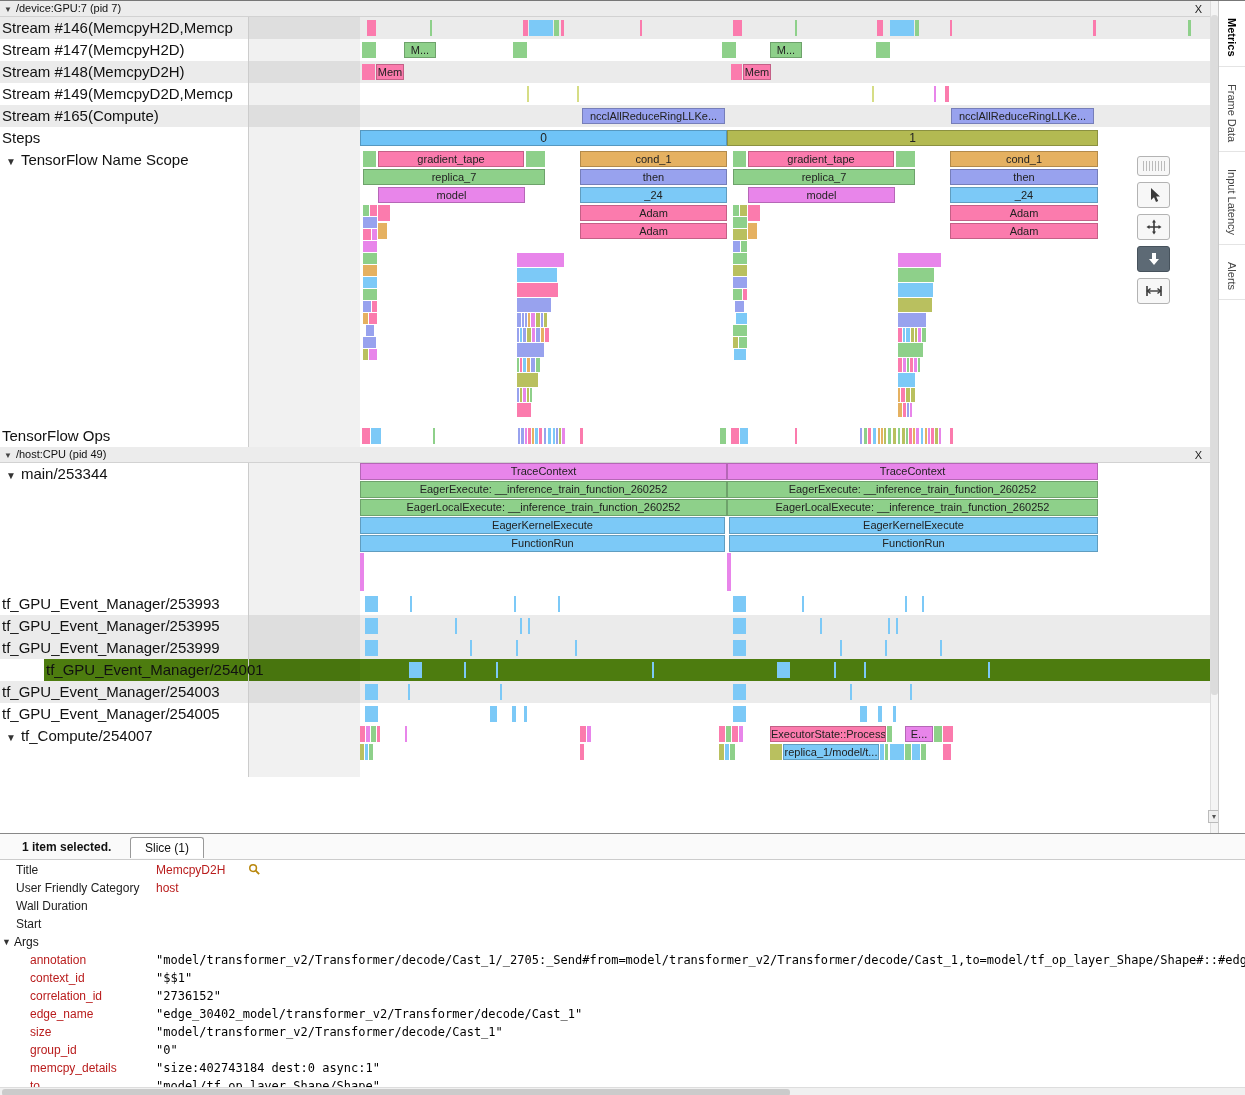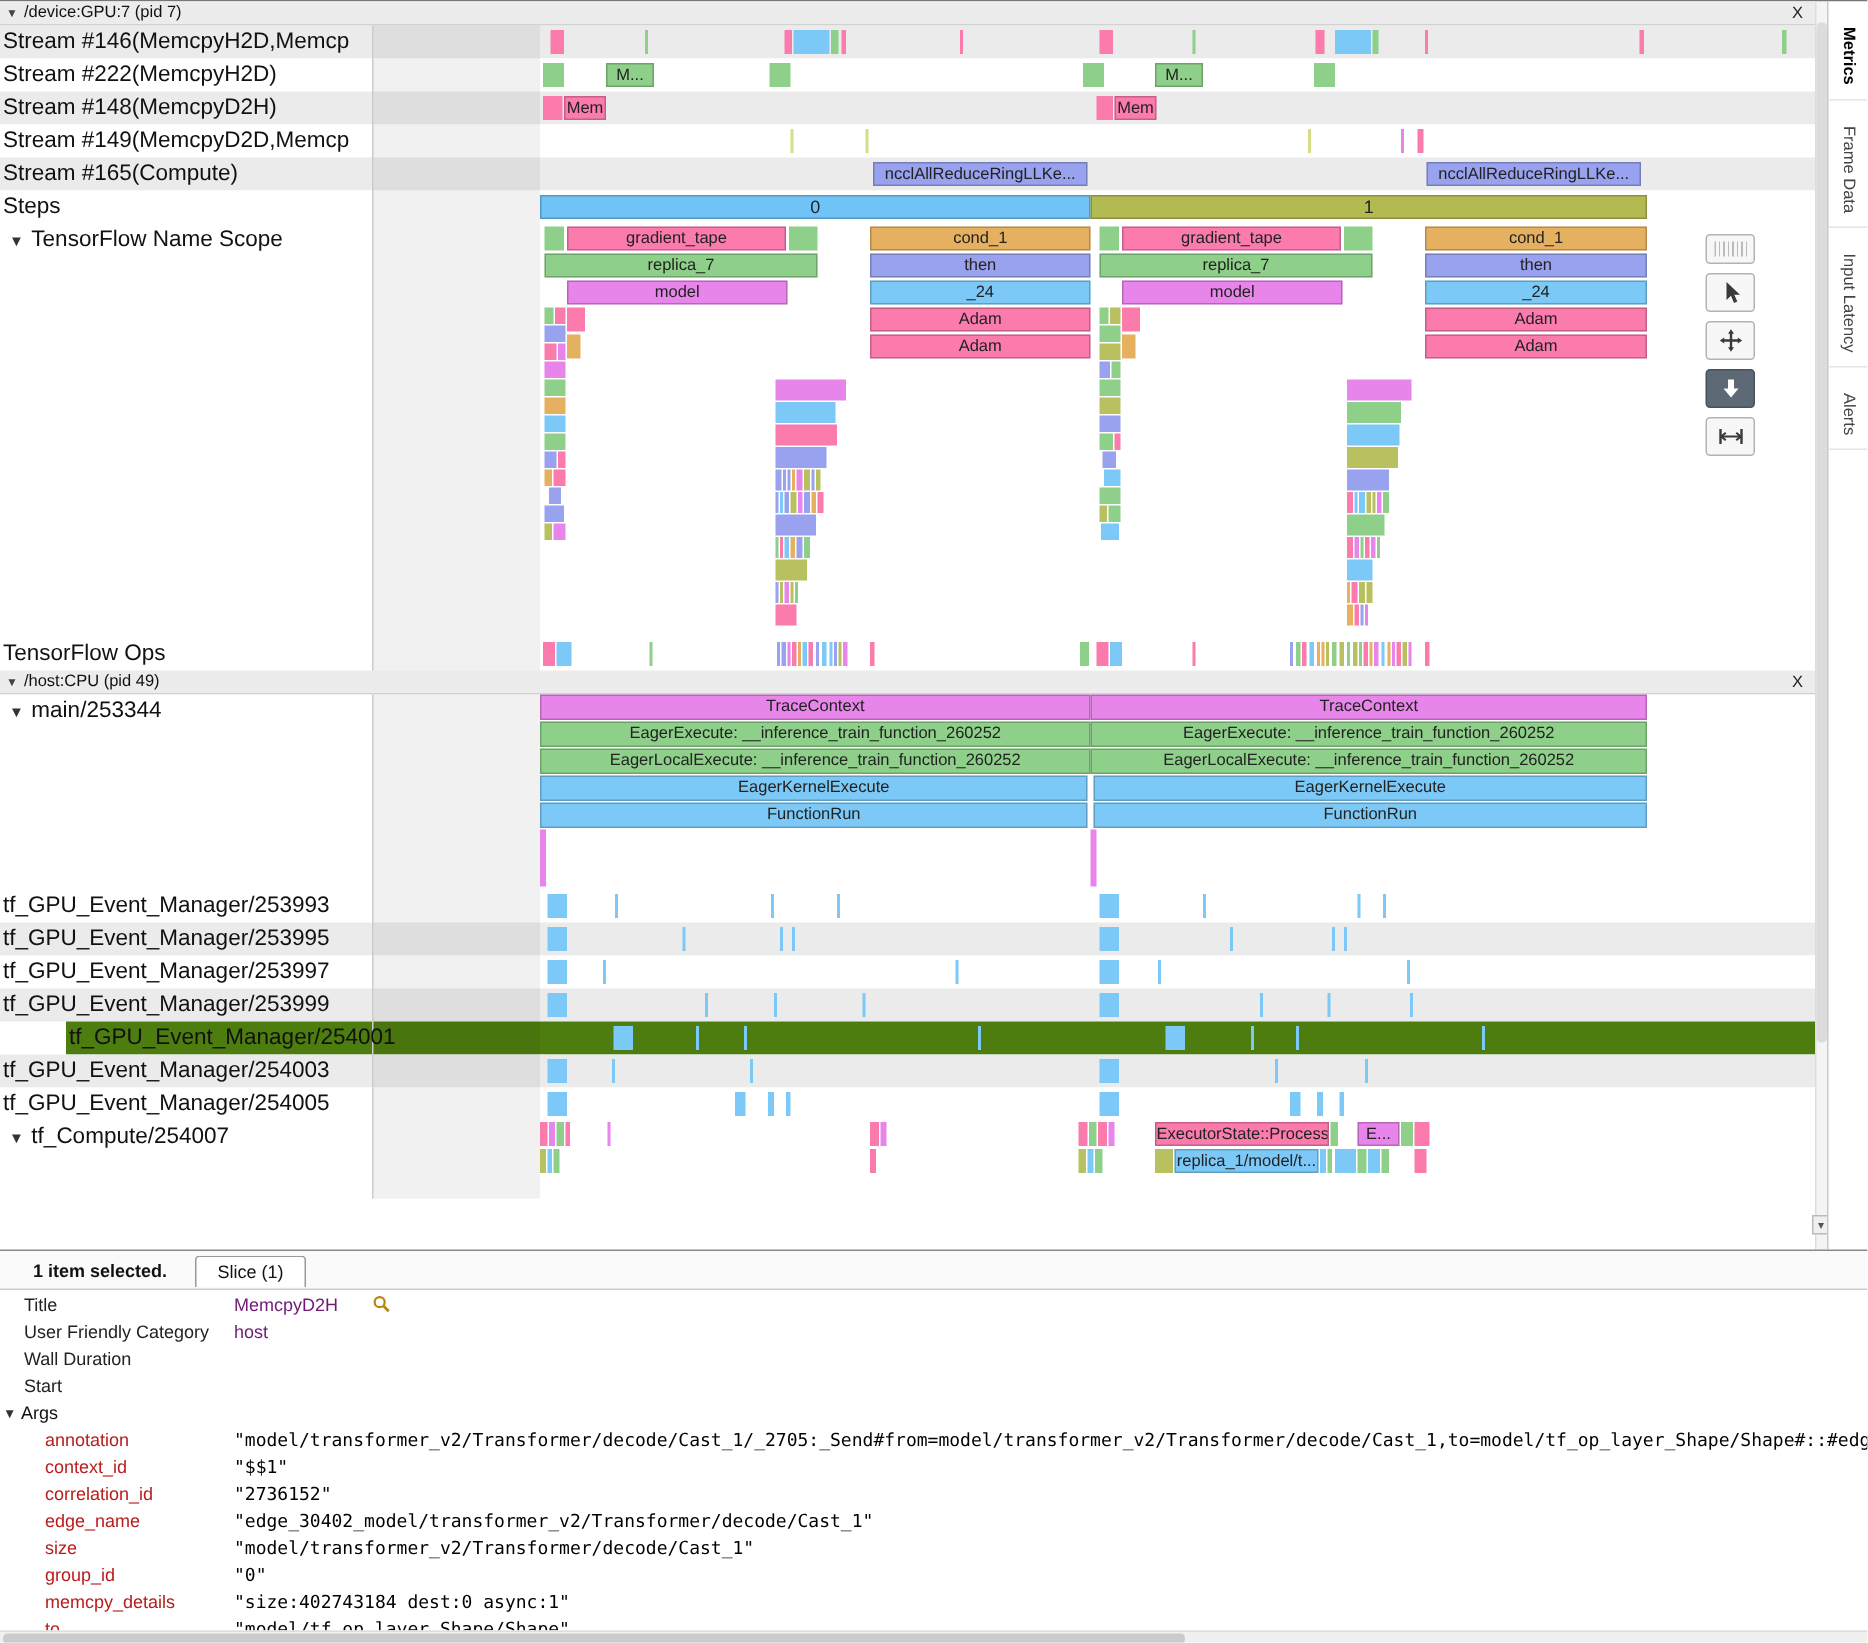--- a/index.html
+++ b/index.html
@@ -47,21 +47,21 @@
 
   
   .bottom-panel{position:absolute;left:0;top:832px;width:1245px;height:263px;background:#fff;border-top:1px solid #888}
   .tabbar{position:relative;height:26px;background:#fafafa;border-bottom:1px solid #ccc}
   .selcount{position:absolute;left:22px;top:0;line-height:26px;font-size:12px;font-weight:bold;color:#111}
   .tab{position:absolute;left:130px;top:3px;padding:3px 14px;font-size:12px;color:#111;background:#fff;
     border:1px solid #999;border-bottom:none;border-radius:3px 3px 0 0;cursor:pointer}
   .detail-rows{position:absolute;left:0;top:27px;right:0;bottom:9px;overflow:hidden}
   .drow{position:relative;height:18px;line-height:18px;font-size:12px;white-space:nowrap;overflow:hidden}
   .dkey{position:absolute;left:16px;color:#222}
-  .dval{position:absolute;left:156px;color:#701a75}
+  .dval{position:absolute;left:156px;color:#b91c1c}
   .mag{position:absolute;left:248px;top:2px;cursor:pointer}
   .args-h .tri2{position:absolute;left:2px;font-size:9px;color:#333;cursor:pointer}
   .args-label{position:absolute;left:14px;color:#111}
   .akey{position:absolute;left:30px;color:#b91c1c}
   .aval{position:absolute;left:156px;color:#000;font-family:"DejaVu Sans Mono",monospace;font-size:12px}
   .hscroll{position:absolute;left:0;bottom:0;width:1245px;height:9px;background:#f0f0f0;border-top:1px solid #ddd;cursor:pointer}
   .hthumb{position:absolute;left:2px;top:1px;width:788px;height:7px;background:#cbcbcb;border-radius:3px}
 </style>
 </head>
 <body>
@@ -87,21 +87,21 @@
             <div class="seg" style="left: 733px; top: 3px; width: 9px; height: 16px; background: rgb(251, 123, 173);"></div>
             <div class="seg" style="left: 795px; top: 3px; width: 2px; height: 16px; background: rgb(142, 208, 138);"></div>
             <div class="seg" style="left: 877px; top: 3px; width: 6px; height: 16px; background: rgb(251, 123, 173);"></div>
             <div class="seg" style="left: 890px; top: 3px; width: 24px; height: 16px; background: rgb(124, 201, 247);"></div>
             <div class="seg" style="left: 915px; top: 3px; width: 4px; height: 16px; background: rgb(142, 208, 138);"></div>
             <div class="seg" style="left: 950px; top: 3px; width: 2px; height: 16px; background: rgb(251, 123, 173);"></div>
             <div class="seg" style="left: 1093px; top: 3px; width: 3px; height: 16px; background: rgb(251, 123, 173);"></div>
             <div class="seg" style="left: 1188px; top: 3px; width: 3px; height: 16px; background: rgb(142, 208, 138);"></div>
           </div>
           <div class="row" style="height: 22px; background: rgb(255, 255, 255);">
-            <div class="rlabel"><span>Stream #222(MemcpyH2D)</span></div>
+            <div class="rlabel"><span>Stream #147(MemcpyH2D)</span></div>
             <div class="seg" style="left: 362px; top: 3px; width: 14px; height: 16px; background: rgb(142, 208, 138);"></div>
             <div class="seg labeled" style="left: 404px; top: 3px; width: 32px; height: 16px; background: rgb(142, 208, 138);">M...</div>
             <div class="seg" style="left: 513px; top: 3px; width: 14px; height: 16px; background: rgb(142, 208, 138);"></div>
             <div class="seg" style="left: 722px; top: 3px; width: 14px; height: 16px; background: rgb(142, 208, 138);"></div>
             <div class="seg labeled" style="left: 770px; top: 3px; width: 32px; height: 16px; background: rgb(142, 208, 138);">M...</div>
             <div class="seg" style="left: 876px; top: 3px; width: 14px; height: 16px; background: rgb(142, 208, 138);"></div>
           </div>
           <div class="row" style="height: 22px; background: rgb(235, 235, 235);">
             <div class="rlabel"><span>Stream #148(MemcpyD2H)</span></div>
             <div class="seg" style="left: 362px; top: 3px; width: 13px; height: 16px; background: rgb(251, 123, 173);"></div>
@@ -336,29 +336,20 @@
             <div class="rlabel"><span>tf_GPU_Event_Manager/253995</span></div>
             <div class="seg" style="left: 365px; top: 3px; width: 13px; height: 16px; background: rgb(124, 201, 247);"></div>
             <div class="seg" style="left: 455px; top: 3px; width: 2px; height: 16px; background: rgb(124, 201, 247);"></div>
             <div class="seg" style="left: 520px; top: 3px; width: 2px; height: 16px; background: rgb(124, 201, 247);"></div>
             <div class="seg" style="left: 528px; top: 3px; width: 2px; height: 16px; background: rgb(124, 201, 247);"></div>
             <div class="seg" style="left: 733px; top: 3px; width: 13px; height: 16px; background: rgb(124, 201, 247);"></div>
             <div class="seg" style="left: 820px; top: 3px; width: 2px; height: 16px; background: rgb(124, 201, 247);"></div>
             <div class="seg" style="left: 888px; top: 3px; width: 2px; height: 16px; background: rgb(124, 201, 247);"></div>
             <div class="seg" style="left: 896px; top: 3px; width: 2px; height: 16px; background: rgb(124, 201, 247);"></div>
           </div>
-          <div class="row" style="height: 22px; background: rgb(255, 255, 255);">
-            <div class="rlabel"><span>tf_GPU_Event_Manager/253997</span></div>
-            <div class="seg" style="left: 365px; top: 3px; width: 13px; height: 16px; background: rgb(124, 201, 247);"></div>
-            <div class="seg" style="left: 402px; top: 3px; width: 2px; height: 16px; background: rgb(124, 201, 247);"></div>
-            <div class="seg" style="left: 637px; top: 3px; width: 2px; height: 16px; background: rgb(124, 201, 247);"></div>
-            <div class="seg" style="left: 733px; top: 3px; width: 13px; height: 16px; background: rgb(124, 201, 247);"></div>
-            <div class="seg" style="left: 772px; top: 3px; width: 2px; height: 16px; background: rgb(124, 201, 247);"></div>
-            <div class="seg" style="left: 938px; top: 3px; width: 2px; height: 16px; background: rgb(124, 201, 247);"></div>
-          </div>
           <div class="row" style="height: 22px; background: rgb(235, 235, 235);">
             <div class="rlabel"><span>tf_GPU_Event_Manager/253999</span></div>
             <div class="seg" style="left: 365px; top: 3px; width: 13px; height: 16px; background: rgb(124, 201, 247);"></div>
             <div class="seg" style="left: 470px; top: 3px; width: 2px; height: 16px; background: rgb(124, 201, 247);"></div>
             <div class="seg" style="left: 516px; top: 3px; width: 2px; height: 16px; background: rgb(124, 201, 247);"></div>
             <div class="seg" style="left: 575px; top: 3px; width: 2px; height: 16px; background: rgb(124, 201, 247);"></div>
             <div class="seg" style="left: 733px; top: 3px; width: 13px; height: 16px; background: rgb(124, 201, 247);"></div>
             <div class="seg" style="left: 840px; top: 3px; width: 2px; height: 16px; background: rgb(124, 201, 247);"></div>
             <div class="seg" style="left: 885px; top: 3px; width: 2px; height: 16px; background: rgb(124, 201, 247);"></div>
             <div class="seg" style="left: 940px; top: 3px; width: 2px; height: 16px; background: rgb(124, 201, 247);"></div>

